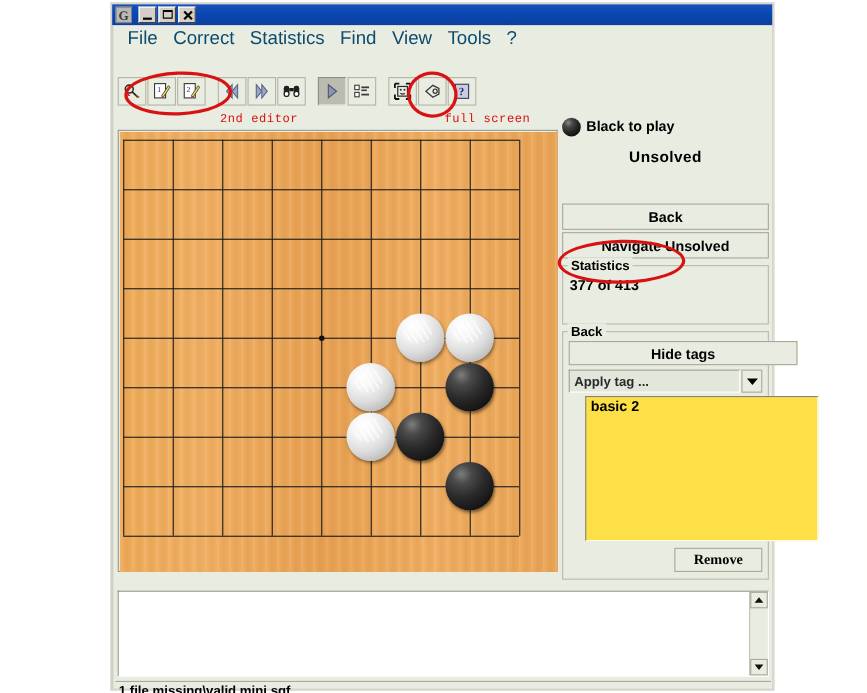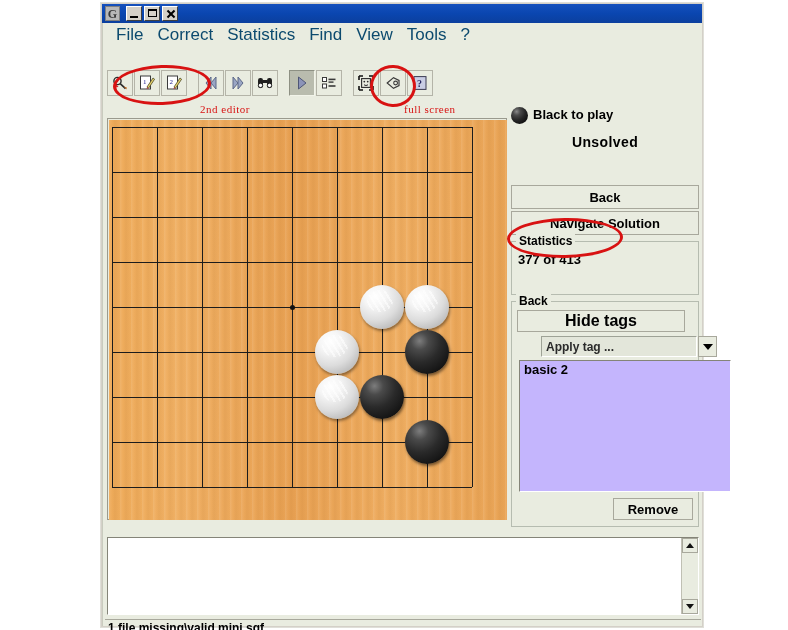--- a/index.html
+++ b/index.html
@@ -80,21 +80,21 @@
   }
   .tbut.pressed{
     background:#b9bcae;
     border-top:1px solid #8d9083;border-left:1px solid #8d9083;
     border-right:1px solid #f2f4ea;border-bottom:1px solid #f2f4ea;
   }
   .tsep{width:10px;}
 
   
   .annot{
-    position:absolute;font-family:Liberation Serif, serif;
+    position:absolute;font-family:Liberation Mono, monospace;
     font-size:11px;color:#d81212;white-space:nowrap;letter-spacing:0.5px;
   }
   .ellipse{
     position:absolute;border:3px solid #d81212;border-radius:50%;
     background:transparent;pointer-events:none;
   }
 
   
   .boardwrap{
     position:absolute;left:4px;top:95px;width:400px;height:402px;
@@ -159,56 +159,56 @@
     position:absolute;left:0;width:188px;
     border:1px solid #b6bcb0;box-sizing:border-box;background:transparent;
   }
   .gbtitle{
     position:absolute;top:-8px;left:4px;background:#e9ece0;padding:0 3px;
     font-size:12px;font-weight:bold;color:#000;
   }
   .statline{font-size:13px;font-weight:bold;color:#000;margin-left:6px;}
 
   .tagbtn{
-    position:absolute;left:5px;width:168px;height:22px;
+    position:absolute;left:5px;width:208px;height:22px;
     background:#e9ece0;border:1px solid #a8a89c;box-sizing:border-box;
-    font-size:16px;font-weight:bold;color:#000;
+    font-size:13px;font-weight:bold;color:#000;
     display:flex;align-items:center;justify-content:center;
   }
   .combo{
     position:absolute;left:5px;width:176px;height:21px;
     display:flex;box-sizing:border-box;
   }
   .combo-field{
     flex:1;background:#e3e6da;
     border-top:1px solid #9ea296;border-left:1px solid #9ea296;
     border-right:1px solid #ffffff;border-bottom:1px solid #ffffff;
     font-size:12px;font-weight:bold;color:#2a2a2a;
     display:flex;align-items:center;padding-left:4px;box-sizing:border-box;
   }
   .combo-arrow{
     width:19px;background:#e9ece0;border:1px solid #a8a89c;box-sizing:border-box;
     display:flex;align-items:center;justify-content:center;margin-left:1px;
   }
   .caret{width:0;height:0;border-left:5px solid transparent;border-right:5px solid transparent;border-top:6px solid #000;}
 
   .taglist{
-    position:absolute;left:7px;width:212px;
-    background:#c4b5fd;
+    position:absolute;left:20px;width:212px;
+    background:#fde047;
     border-top:1px solid #848478;border-left:1px solid #848478;
     border-right:1px solid #ffffff;border-bottom:1px solid #ffffff;
     box-sizing:border-box;overflow:hidden;
   }
   .tagrow{font-size:13px;font-weight:bold;color:#000;padding:1px 4px;line-height:16px;}
 
   .removebtn{
     position:absolute;width:80px;height:22px;
     background:#e9ece0;border:1px solid #a8a89c;box-sizing:border-box;
     font-size:13px;font-weight:bold;color:#000;
-    display:flex;align-items:center;justify-content:center;
+    display:flex;align-items:center;justify-content:center;font-family:Liberation Serif, serif;
   }
 
   
   .commentwrap{
     position:absolute;left:4px;top:514px;width:592px;height:78px;
     border-top:1px solid #848478;border-left:1px solid #848478;
     border-right:1px solid #ffffff;border-bottom:1px solid #ffffff;
     background:#ffffff;box-sizing:border-box;display:flex;
   }
   .commenttext{flex:1;background:#ffffff;}
@@ -412,33 +412,33 @@
       <div class="rpanel">
 
         <div class="turn-row">
           <div class="turn-dot"></div>
           <div class="turn-label">Black to play</div>
         </div>
 
         <div class="status-line">Unsolved</div>
 
         <div class="pbtn" style="top:78px;">Back</div>
-        <div class="pbtn" style="top:104px;">Navigate Solution</div>
+        <div class="pbtn" style="top:104px;">Navigate Unsolved</div>
 
         <div class="groupbox" style="top:134px;height:54px;">
           <div class="gbtitle">Statistics</div>
           <div class="statline" style="margin-top:10px;">377 of 413</div>
         </div>
 
         <div class="groupbox" style="top:194px;height:226px;">
           <div class="gbtitle">Back</div>
 
           <div class="tagbtn" style="top:8px;">Hide tags</div>
 
-          <div class="combo" style="top:34px;margin-left:24px;">
+          <div class="combo" style="top:34px;">
             <div class="combo-field">Apply tag ...</div>
             <div class="combo-arrow">
                 <div class="caret"></div>
               </div>
           </div>
 
           <div class="taglist" style="top:58px;height:132px;">
             <div class="tagrow">basic 2</div>
           </div>
 

